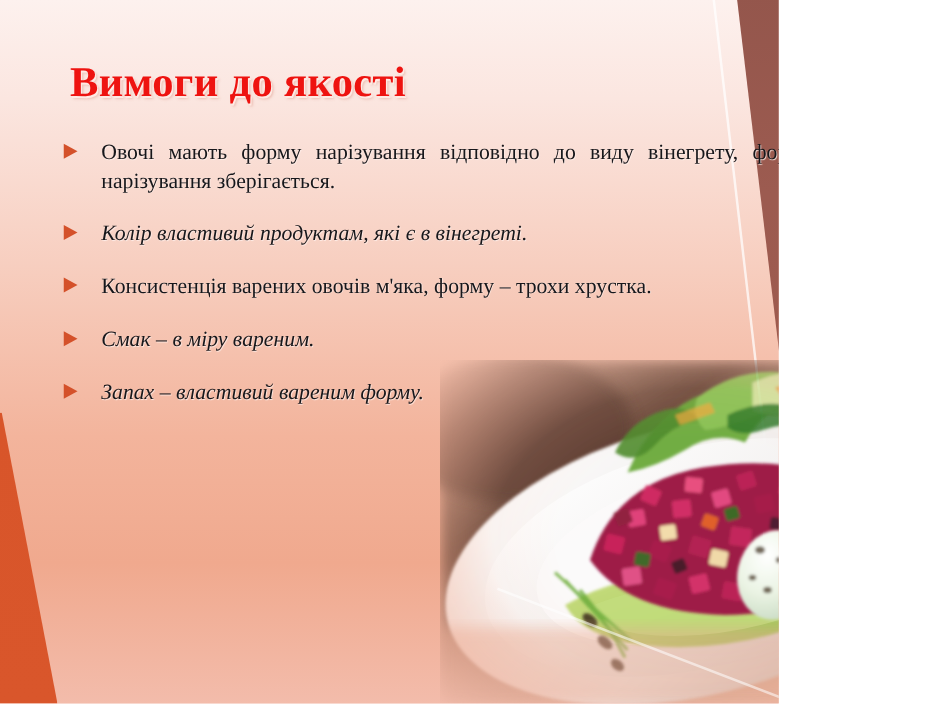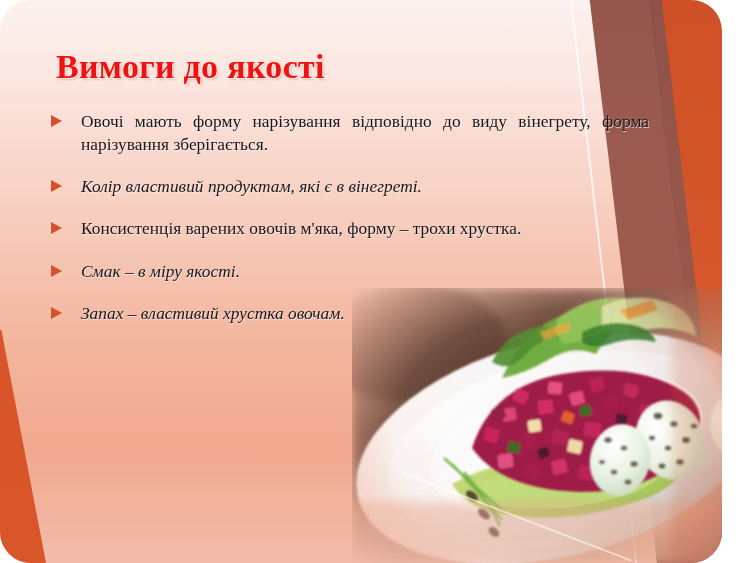--- a/index.html
+++ b/index.html
@@ -3,26 +3,25 @@
 <meta charset="utf-8">
 <title>Вимоги до якості</title>
 <style>
   html, body {
     margin: 0;
     padding: 0;
     background: #ffffff;
   }
   #slide {
     position: relative;
-    width: 722px;
+    width: 623px;
     height: 563px;
     overflow: hidden;
     font-family: "Liberation Serif", "DejaVu Serif", serif;
     background: linear-gradient(to bottom, #fdf1ee 0%, #fbe6e0 14%, #f7cebf 38%, #f3b49c 62%, #f0a98e 80%, #f3bcab 100%);
-    border-radius: 31px;
   }
 
   
   .band {
     position: absolute;
     top: -6px;
     height: 576px;
     transform-origin: top left;
   }
   .band-brown {
@@ -306,21 +305,21 @@
     <div class="bullet nojust">
       <span class="marker"></span>
       <span>Колір властивий продуктам, які є в вінегреті.</span>
     </div>
     <div class="bullet">
       <span class="marker"></span>
       <span>Консистенція варених овочів м'яка, форму – трохи хрустка.</span>
     </div>
     <div class="bullet nojust">
       <span class="marker"></span>
-      <span>Смак – в міру якості.</span>
+      <span>Смак – в міру вареним.</span>
     </div>
     <div class="bullet nojust">
       <span class="marker"></span>
-      <span>Запах – властивий хрустка овочам.</span>
+      <span>Запах – властивий вареним форму.</span>
     </div>
   </div>
 
 </div>
 
 </body></html>

